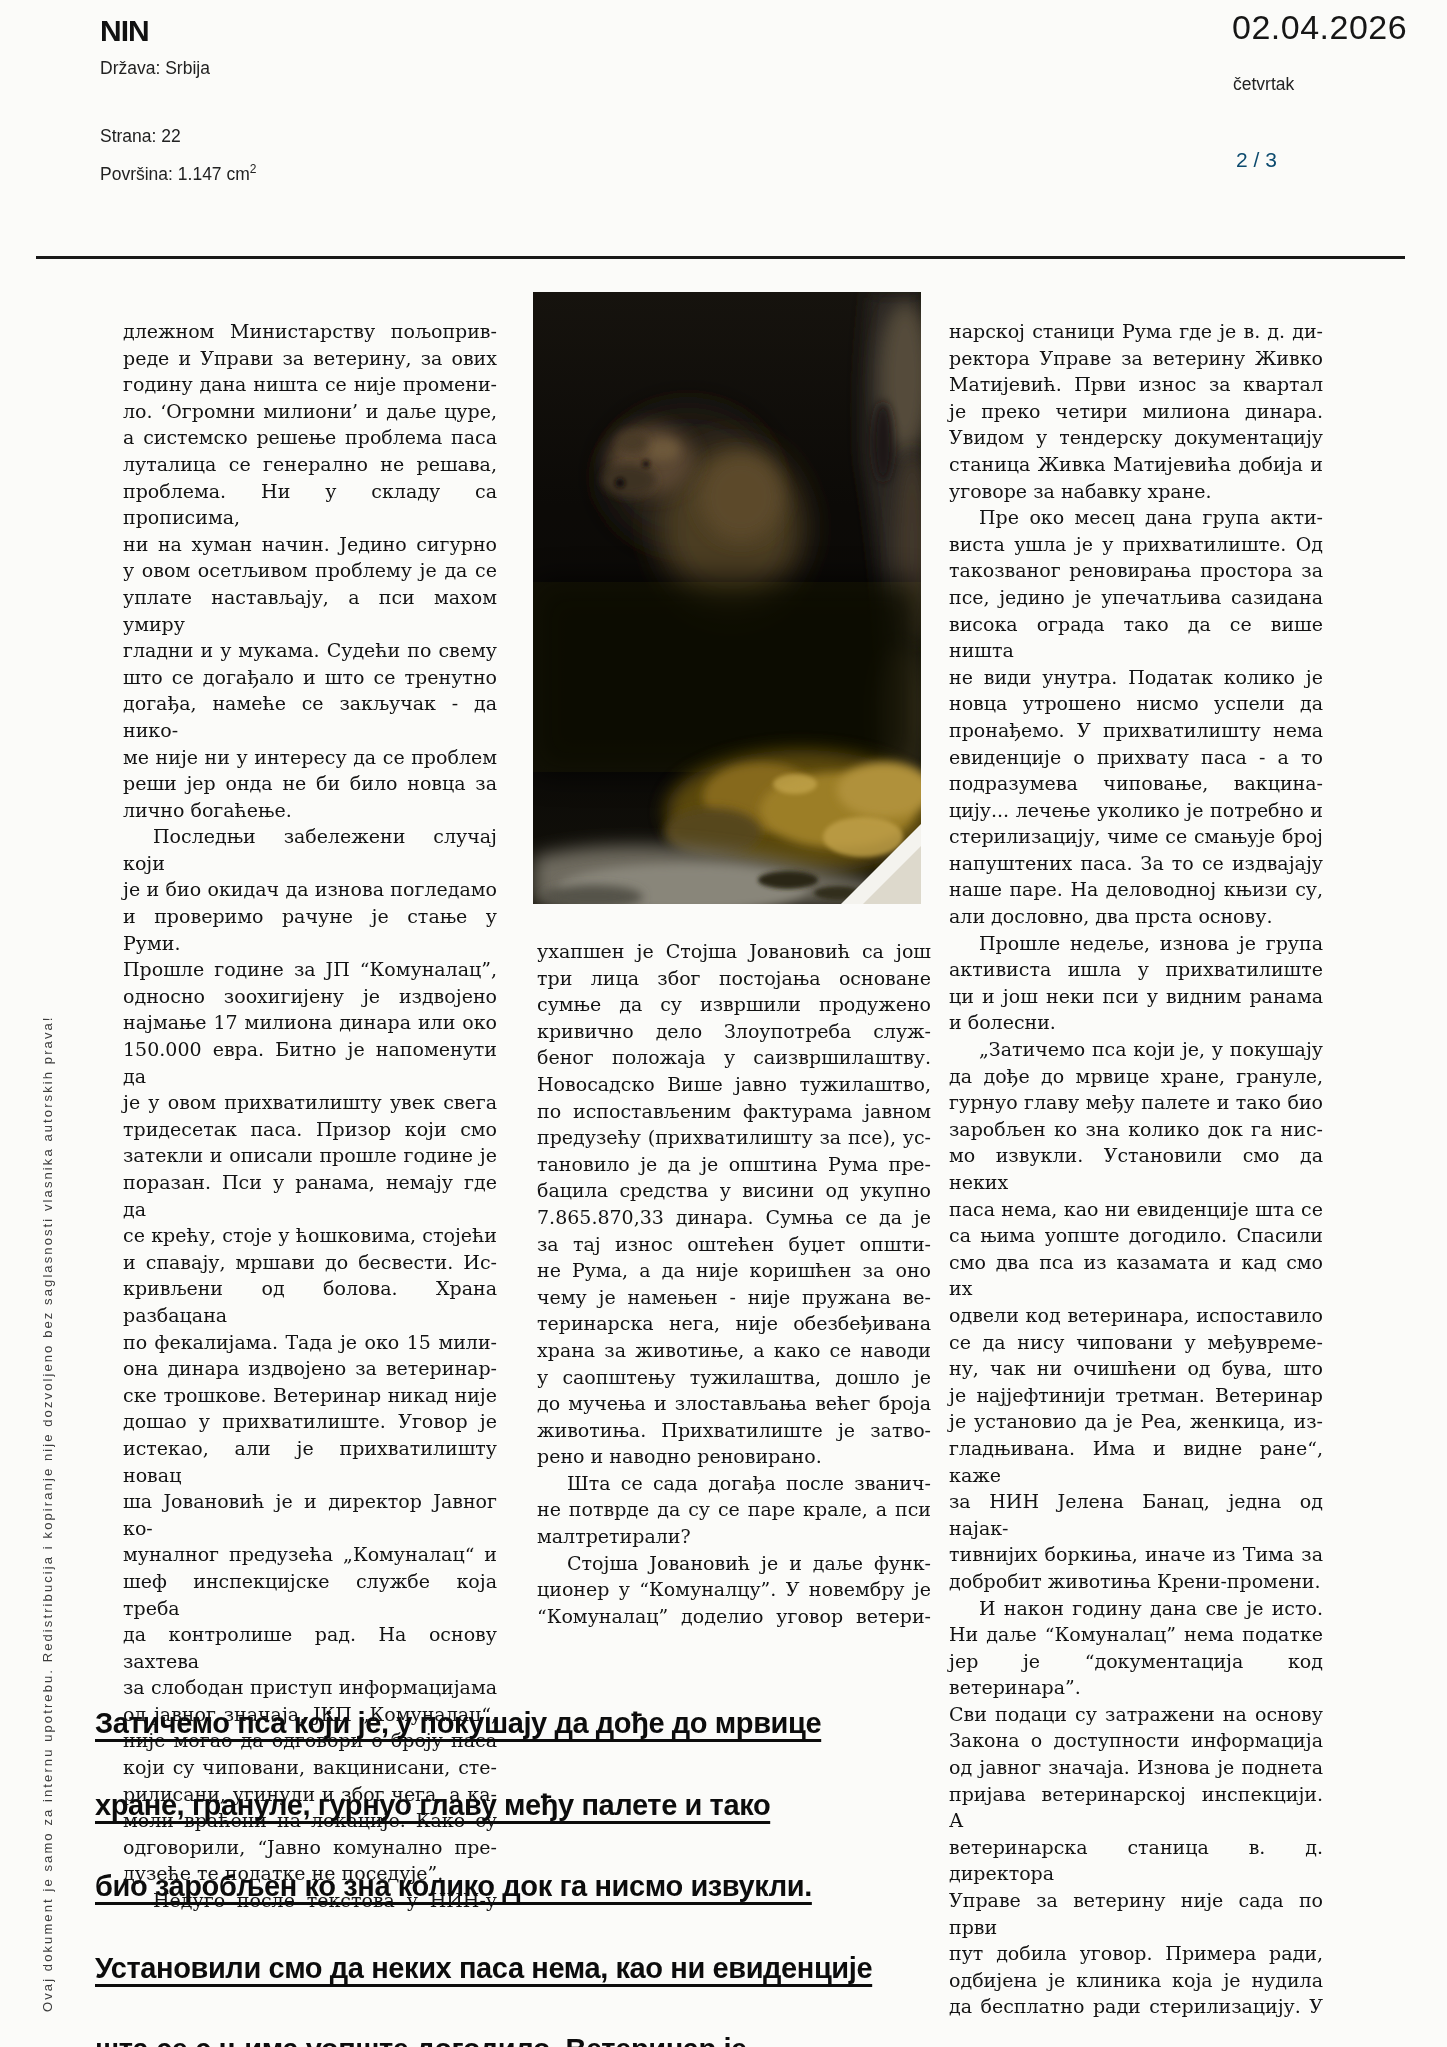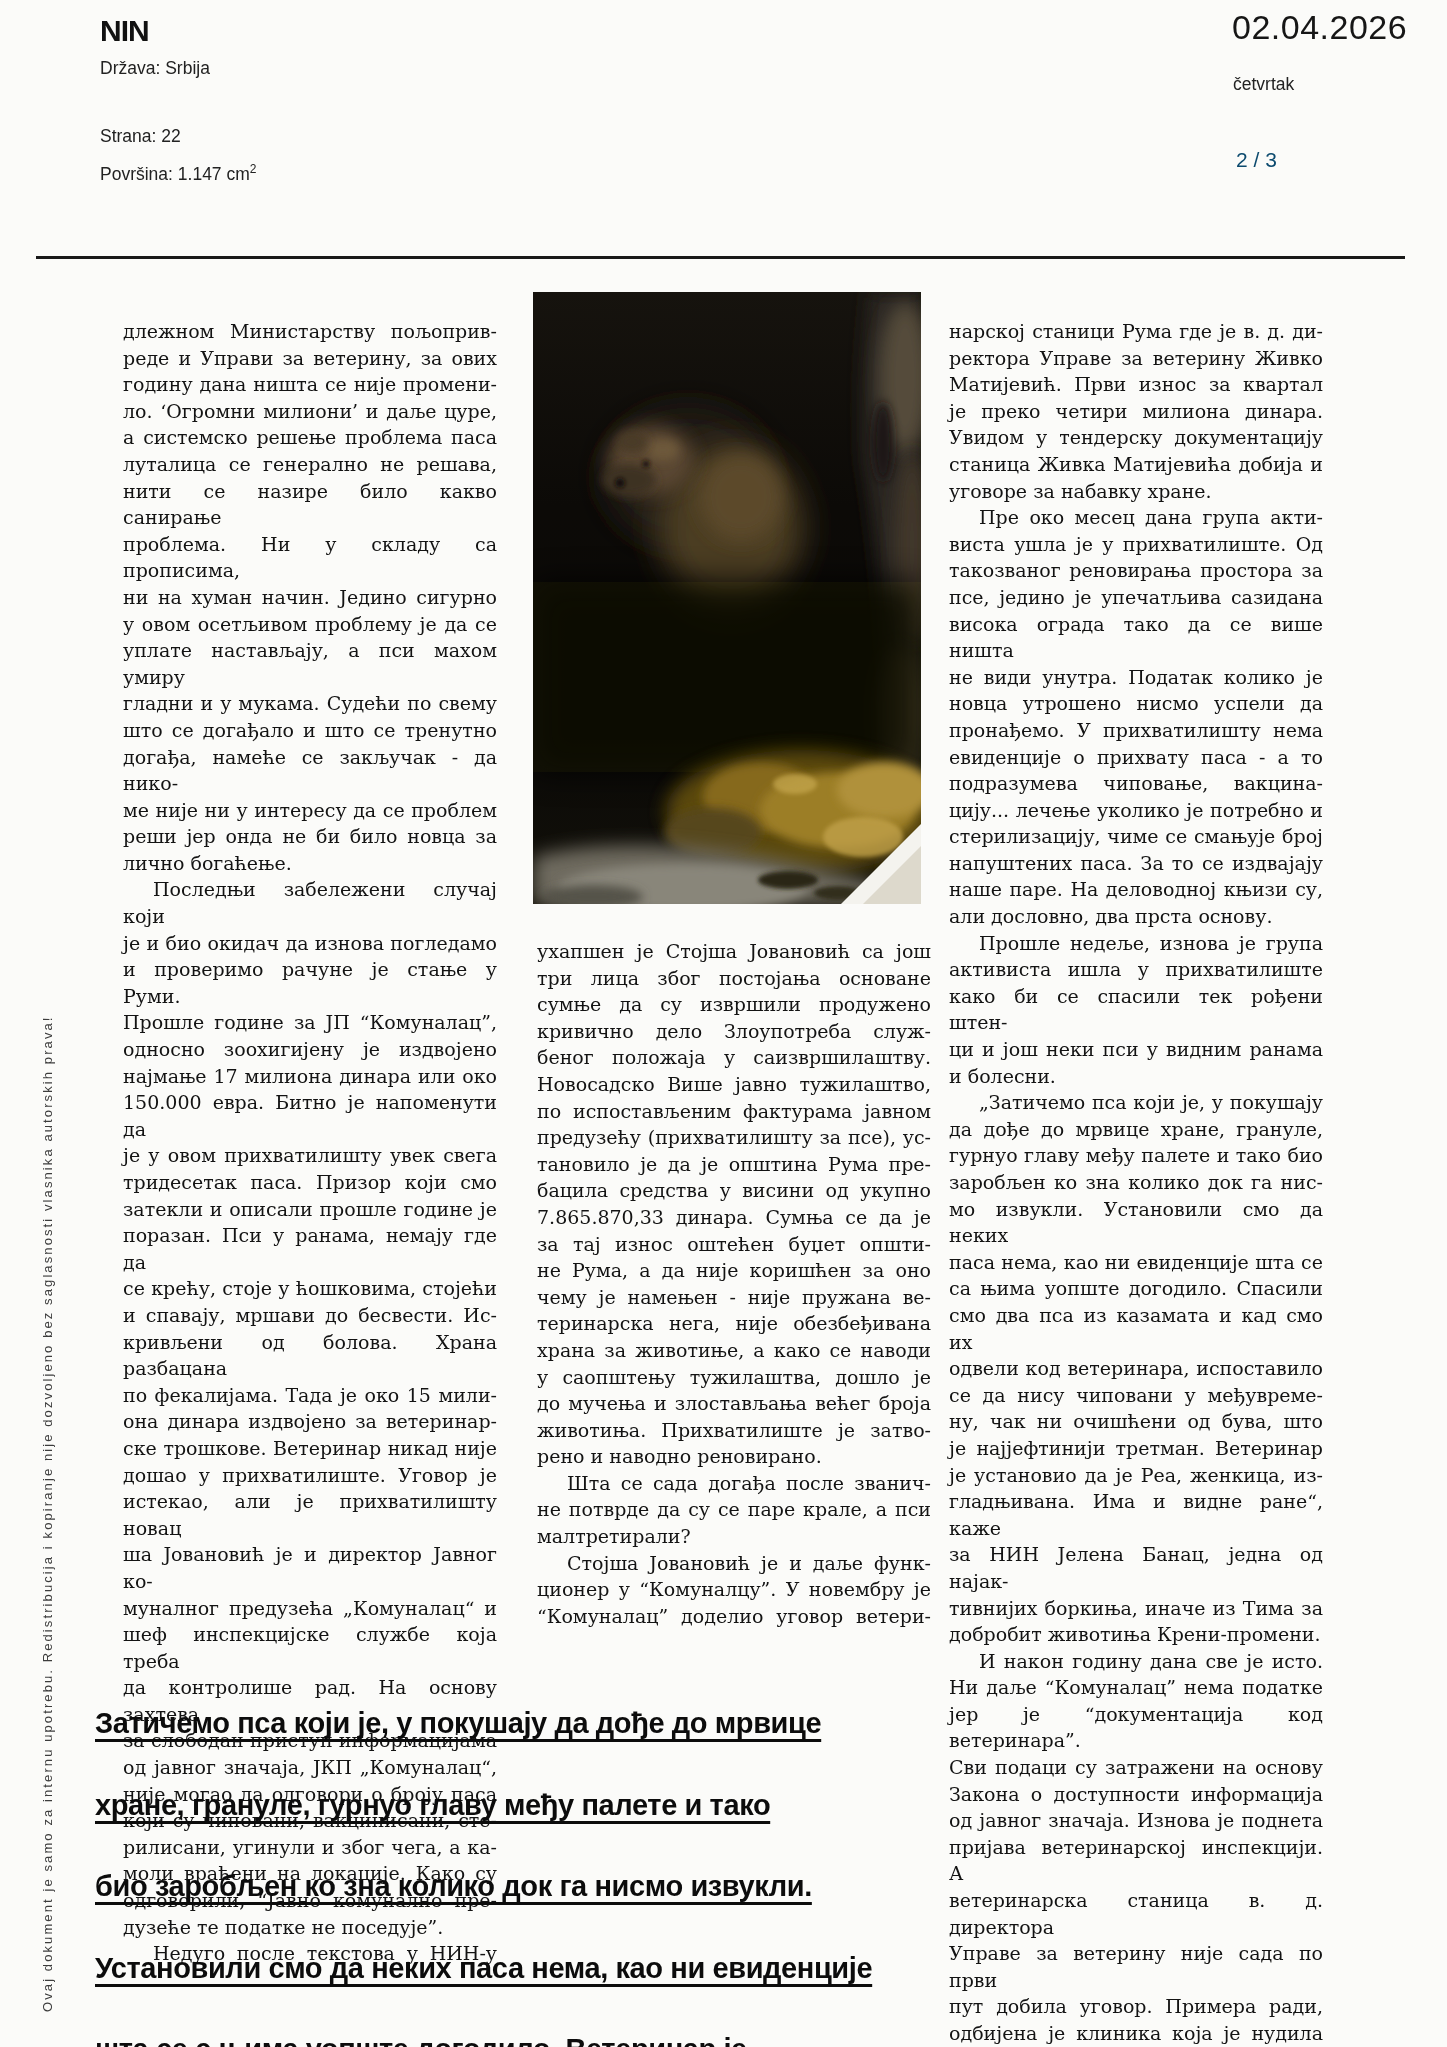--- a/index.html
+++ b/index.html
@@ -136,21 +136,20 @@
   </svg>
 </div>
 
 <div class="col col-1">
     <div class="line">длежном Министарству пољоприв-</div>
     <div class="line">реде и Управи за ветерину, за ових</div>
     <div class="line">годину дана ништа се није промени-</div>
     <div class="line">ло. ‘Огромни милиони’ и даље цуре,</div>
     <div class="line">а системско решење проблема паса</div>
     <div class="line">луталица се генерално не решава,</div>
-    <div class="line">нити се назире било какво санирање</div>
     <div class="line">проблема. Ни у складу са прописима,</div>
     <div class="line">ни на хуман начин. Једино сигурно</div>
     <div class="line">у овом осетљивом проблему је да се</div>
     <div class="line">уплате настављају, а пси махом умиру</div>
     <div class="line">гладни и у мукама. Судећи по свему</div>
     <div class="line">што се догађало и што се тренутно</div>
     <div class="line">догађа, намеће се закључак - да нико-</div>
     <div class="line">ме није ни у интересу да се проблем</div>
     <div class="line">реши јер онда не би било новца за</div>
     <div class="line endp">лично богаћење.</div>
@@ -233,21 +232,20 @@
     <div class="line">пронађемо. У прихватилишту нема</div>
     <div class="line">евиденције о прихвату паса - а то</div>
     <div class="line">подразумева чиповање, вакцина-</div>
     <div class="line">цију... лечење уколико је потребно и</div>
     <div class="line">стерилизацију, чиме се смањује број</div>
     <div class="line">напуштених паса. За то се издвајају</div>
     <div class="line">наше паре. На деловодној књизи су,</div>
     <div class="line endp">али дословно, два прста основу.</div>
     <div class="line indent">Прошле недеље, изнова је група</div>
     <div class="line">активиста ишла у прихватилиште</div>
-    <div class="line">како би се спасили тек рођени штен-</div>
     <div class="line">ци и још неки пси у видним ранама</div>
     <div class="line endp">и болесни.</div>
     <div class="line indent">„Затичемо пса који је, у покушају</div>
     <div class="line">да дође до мрвице хране, грануле,</div>
     <div class="line">гурнуо главу међу палете и тако био</div>
     <div class="line">заробљен ко зна колико док га нис-</div>
     <div class="line">мо извукли. Установили смо да неких</div>
     <div class="line">паса нема, као ни евиденције шта се</div>
     <div class="line">са њима уопште догодило. Спасили</div>
     <div class="line">смо два пса из казамата и кад смо их</div>

